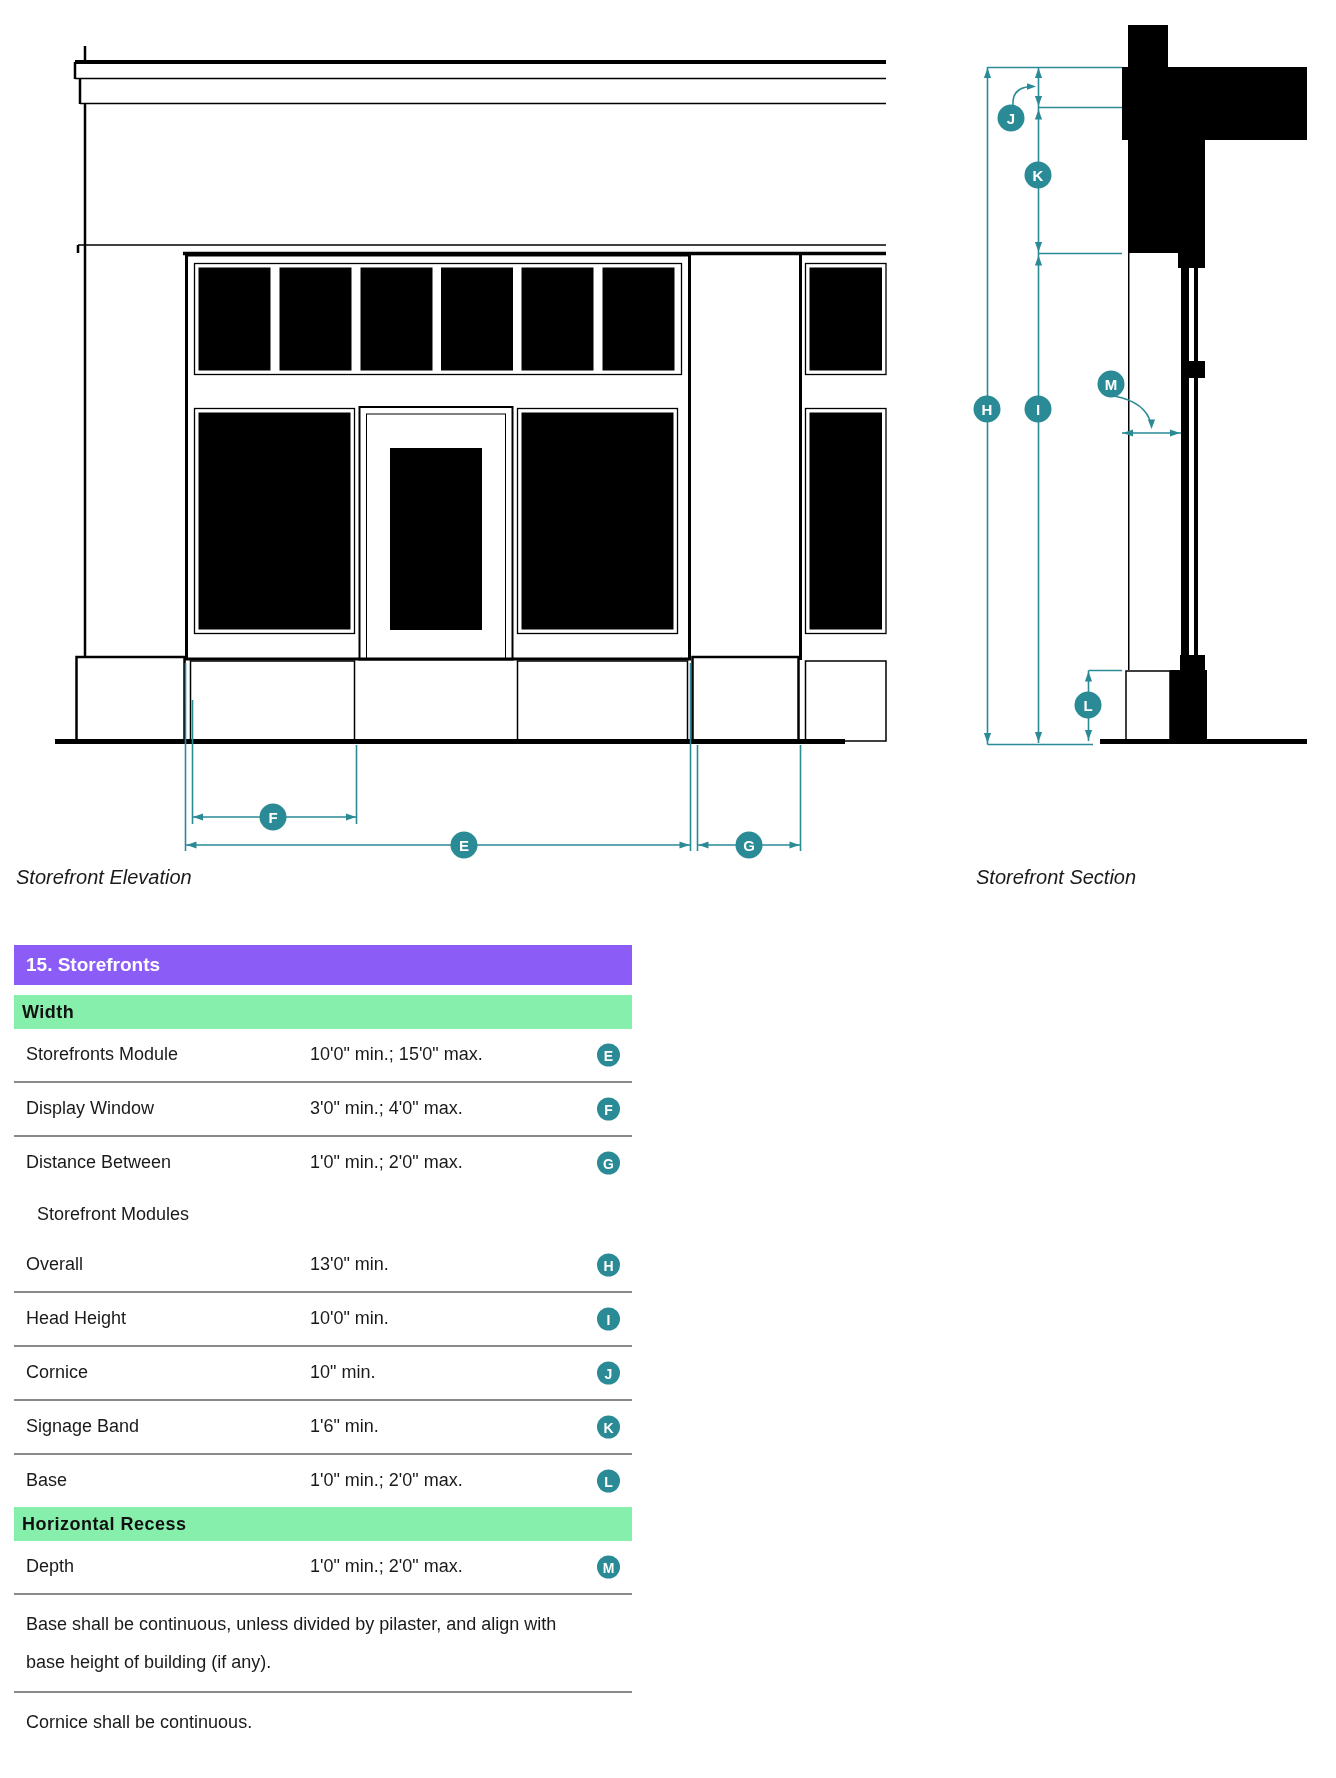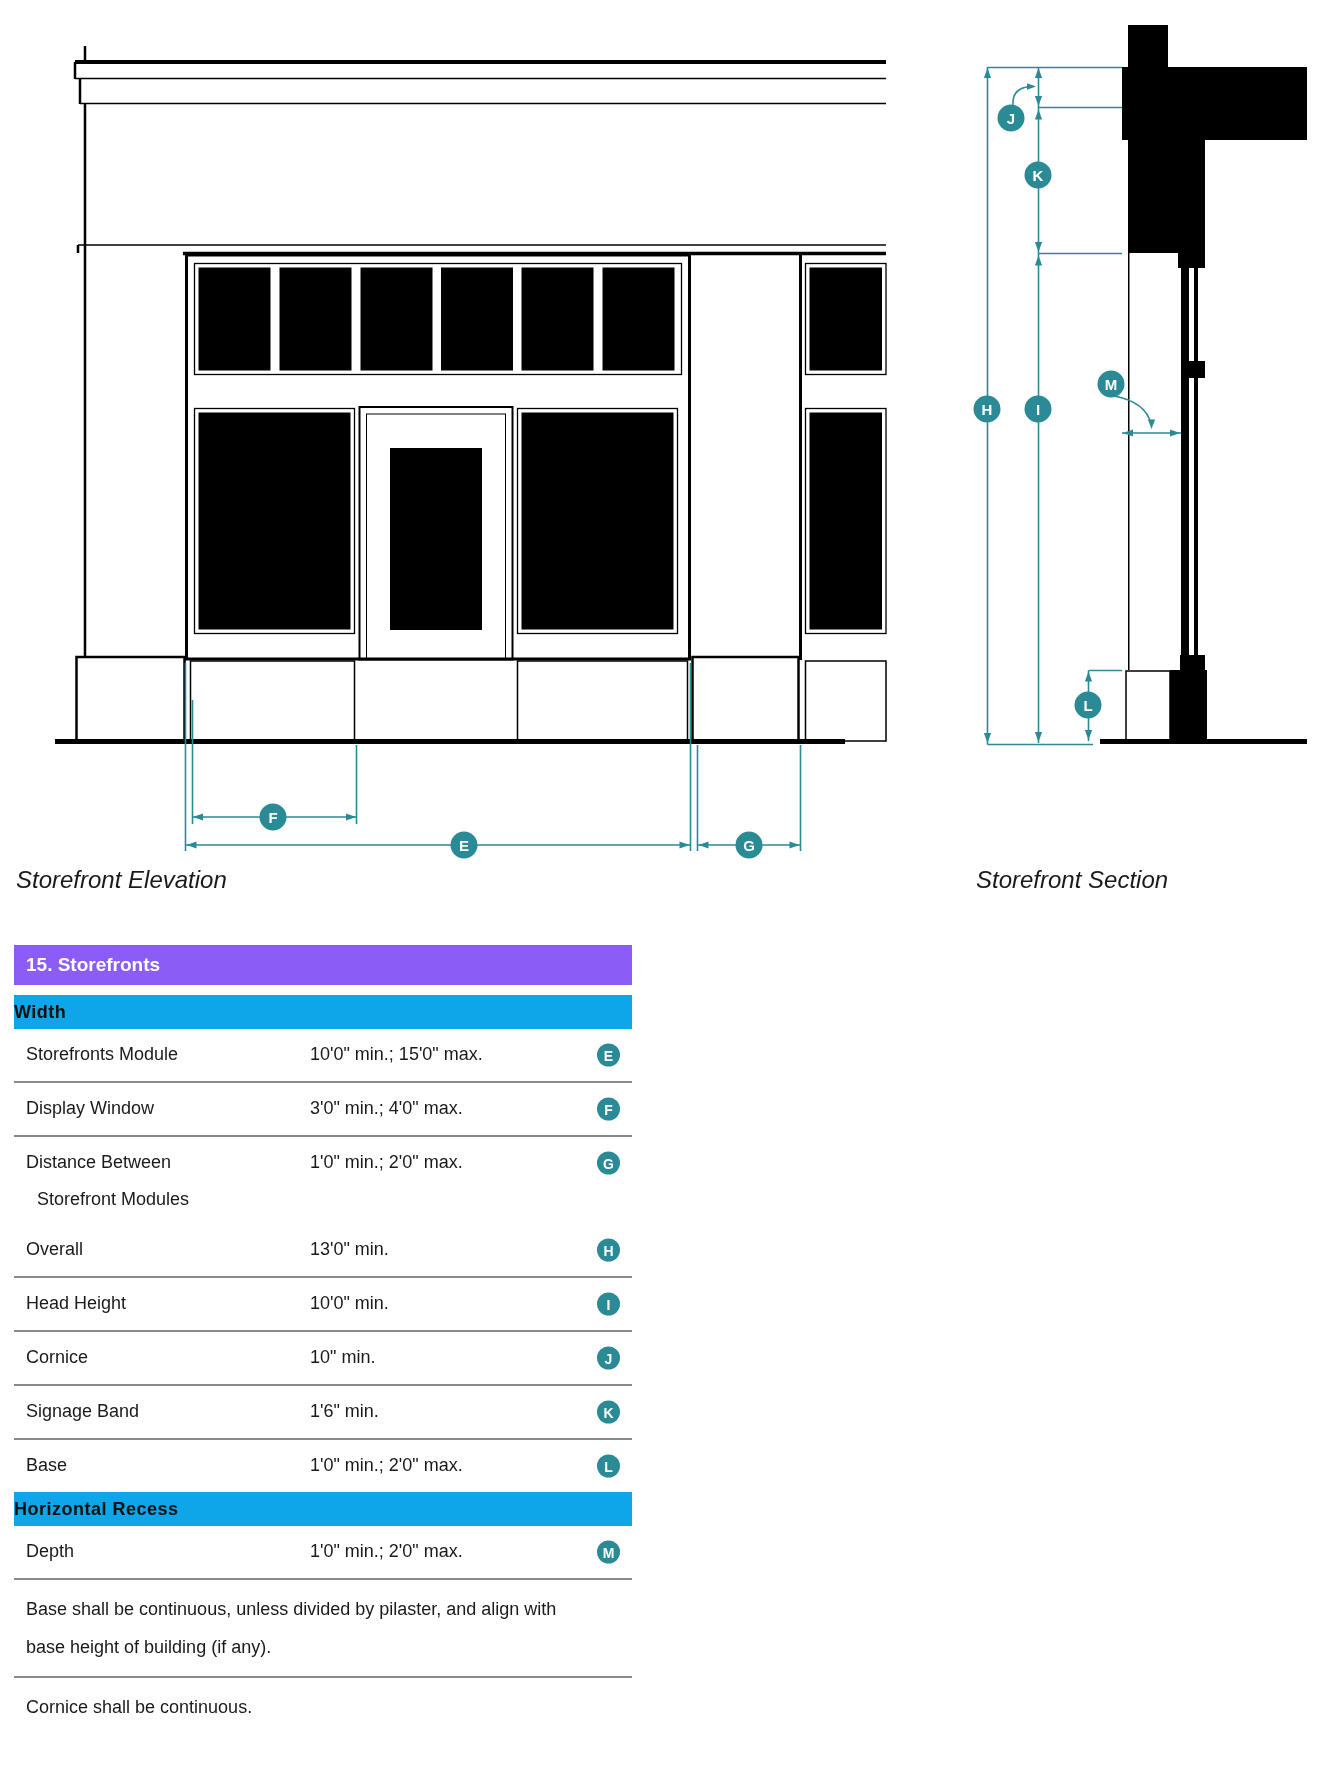--- a/index.html
+++ b/index.html
@@ -1,32 +1,32 @@
 <!DOCTYPE html>
 <html><head>
 <meta charset="utf-8">
 <style>
   html,body{margin:0;padding:0;background:#fff;}
   .page{position:relative;width:1336px;height:1778px;background:#fff;
         font-family:"Liberation Sans",sans-serif;color:#1a1a1a;overflow:hidden;}
   .art{position:absolute;left:0;top:0;}
-  .caption{position:absolute;top:866px;font-size:24px;font-style:italic;color:#1a1a1a;white-space:nowrap;}
+  .caption{position:absolute;top:866px;font-size:20px;font-style:italic;color:#1a1a1a;white-space:nowrap;}
   .marker{position:absolute;width:27px;height:27px;border-radius:50%;background:#2a8a96;color:#fff;
           font-weight:bold;font-size:15px;display:flex;align-items:center;justify-content:center;
           transform:translate(-50%,-50%);line-height:1;}
   
   .spec{position:absolute;left:14px;top:945px;width:618px;font-size:18px;}
   .t-title{height:40px;line-height:40px;background:#8b5cf6;color:#fff;font-weight:bold;font-size:19px;padding-left:12px;}
   .t-gap{height:10px;}
-  .t-section{height:34px;line-height:34px;background:#0ea5e9;color:#111;font-weight:bold;padding-left:0;letter-spacing:0.5px;}
+  .t-section{height:34px;line-height:34px;background:#86efac;color:#111;font-weight:bold;padding-left:8px;letter-spacing:0.5px;}
   .row{position:relative;display:flex;align-items:flex-start;padding:15px 44px 15px 12px;min-height:22px;}
   .row .label{width:284px;flex:0 0 auto;}
   .row .value{flex:1 1 auto;}
   .row-double{padding-bottom:14px;}
-  .label2{margin:16px 0 0 11px;}
+  .label2{margin:31px 0 0 11px;}
   .badge{position:absolute;right:12px;top:50%;transform:translateY(-50%);
          width:23px;height:23px;border-radius:50%;background:#2a8a96;color:#fff;
          font-weight:bold;font-size:14px;display:flex;align-items:center;justify-content:center;line-height:1;}
   .row-double .badge{top:26px;}
   .divider{height:2px;background:#8a8a8a;}
   .note{padding:10px 20px 10px 12px;line-height:38px;}
   .note-first{max-width:572px;}
 </style>
 </head>
 <body>

